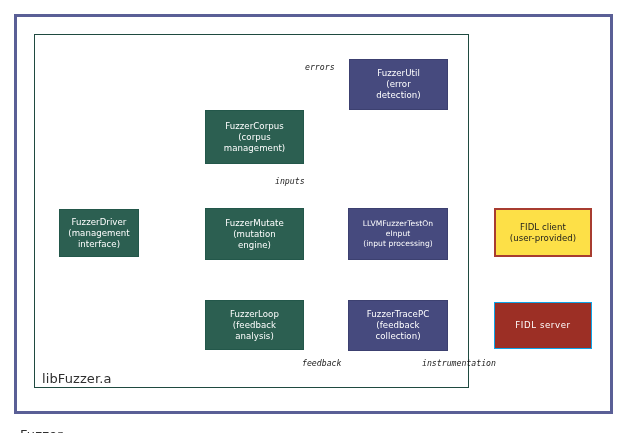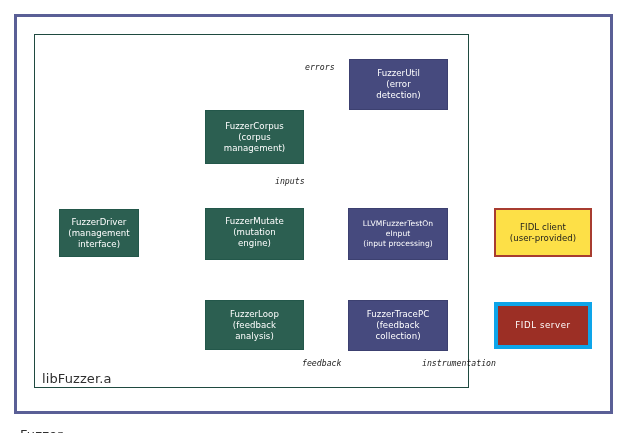--- a/index.html
+++ b/index.html
@@ -65,39 +65,39 @@
   .node {
     position: absolute;
     box-sizing: border-box;
     display: flex;
     flex-direction: column;
     align-items: center;
     justify-content: center;
     text-align: center;
     font-size: 8.6px;
     line-height: 1.28;
-    padding: 10px 3px;
+    padding: 2px 3px;
     letter-spacing: 0.05px;
     z-index: 3;
   }
   .node .ln { display: block; white-space: nowrap; }
   .node-green {
     background: #2c5f51;
     color: #ffffff;
     border: 1px solid #23574a;
   }
   .node-navy {
     background: #464a7e;
     color: #ffffff;
     border: 1px solid #3c4070;
   }
   .node-red-fill {
     background: #9c2f25;
     color: #ffffff;
-    border: 4px solid #0ea5e9;
+    border: 1px solid #0ea5e9;
     letter-spacing: 0.6px;
     text-align: right;
   }
   .node-red-outline {
     background: #fde047;
     color: #1c1c1c;
     border: 2px solid #a83c30;
   }
   
   .edge-label {
@@ -177,21 +177,21 @@
     <span class="ln">(corpus</span>
     <span class="ln">management)</span>
   </div>
 
   <div class="node node-green" style="left:59px; top:209px; width:80px; height:48px;">
     <span class="ln">FuzzerDriver</span>
     <span class="ln">(management</span>
     <span class="ln">interface)</span>
   </div>
 
-  <div class="node node-green" style="left:205px; top:208px; width:99px; height:52px;justify-content:flex-end;">
+  <div class="node node-green" style="left:205px; top:208px; width:99px; height:52px;">
     <span class="ln">FuzzerMutate</span>
     <span class="ln">(mutation</span>
     <span class="ln">engine)</span>
   </div>
 
   <div class="node node-navy" style="left:348px; top:208px; width:100px; height:52px; font-size:7.6px;">
     <span class="ln">LLVMFuzzerTestOn</span>
     <span class="ln">eInput</span>
     <span class="ln">(input processing)</span>
   </div>

